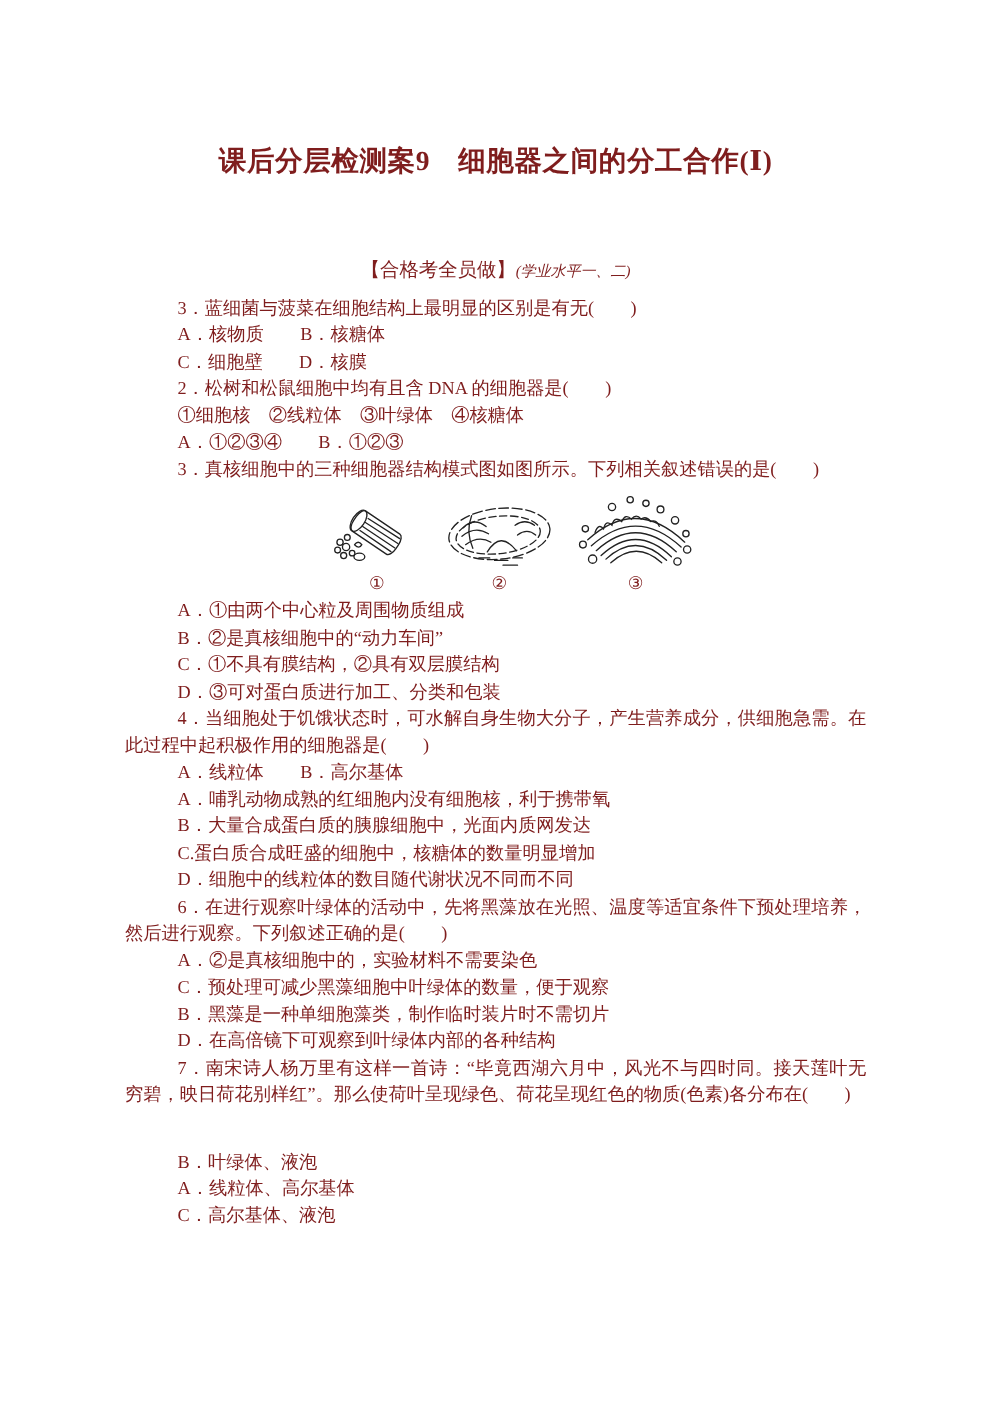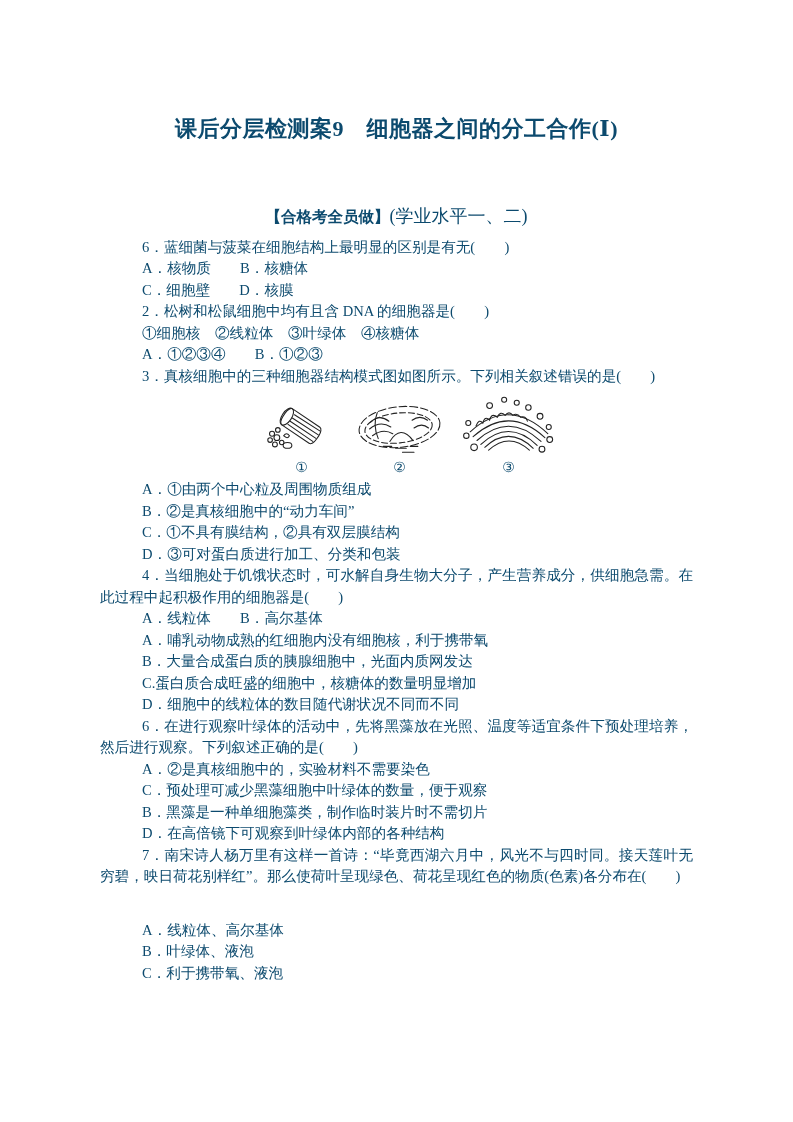--- a/index.html
+++ b/index.html
@@ -5,40 +5,40 @@
   html,body { margin:0; padding:0; background:#ffffff; }
   .page {
     position: relative;
     width: 793px;
     height: 1122px;
     background: #ffffff;
     box-sizing: border-box;
     padding: 112px 100px 0 100px;
     font-family: "Liberation Serif", "DejaVu Serif", serif;
     font-size: 14.6px;
-    color: #0c4a6e;
+    color: #7f1d1d;
     overflow: hidden;
   }
   .title {
     margin: 0 0 60px 0;
     font-size: 22px;
     font-weight: bold;
     text-align: center;
     line-height: 34px;
     letter-spacing: 0.5px;
     white-space: nowrap;
   }
   .section-header {
     text-align: center;
     line-height: 21.5px;
     margin-bottom: 8px;
     white-space: nowrap;
   }
-  .sh-bold { font-weight: bold; font-size: 15.5px; margin-top: 46px; }
-  .sh-note { font-size: 18px; }
+  .sh-bold { font-weight: normal; font-size: 15.5px; margin-top: 46px; }
+  .sh-note { font-size: 12px; font-style: italic; }
   p { margin: 0; line-height: 21.5px; }
   .stem {
     text-indent: 42px;
     text-align: justify;
   }
   .opt { padding-left: 42px; white-space: nowrap; }
   .figure-row {
     display: flex;
     justify-content: center;
     align-items: flex-end;
@@ -60,21 +60,21 @@
 <body>
 
 <div class="page">
 
   <h1 class="title">课后分层检测案9　细胞器之间的分工合作(Ⅰ)</h1>
 
   <div class="section-header">
     <span class="sh-bold">【合格考全员做】</span><span class="sh-note">(学业水平一、二)</span>
   </div>
 
-  <p class="stem">6．蓝细菌与菠菜在细胞结构上最明显的区别是有无(　　)</p>
+  <p class="stem">3．蓝细菌与菠菜在细胞结构上最明显的区别是有无(　　)</p>
   <p class="opt">A．核物质　　B．核糖体</p>
   <p class="opt">C．细胞壁　　D．核膜</p>
 
   <p class="stem">2．松树和松鼠细胞中均有且含 DNA 的细胞器是(　　)</p>
   <p class="opt">①细胞核　②线粒体　③叶绿体　④核糖体</p>
   <p class="opt">A．①②③④　　B．①②③</p>
 
   <p class="stem">3．真核细胞中的三种细胞器结构模式图如图所示。下列相关叙述错误的是(　　)</p>
 
   <div class="figure-row">
@@ -164,17 +164,17 @@
   <p class="stem">6．在进行观察叶绿体的活动中，先将黑藻放在光照、温度等适宜条件下预处理培养，然后进行观察。下列叙述正确的是(　　)</p>
   <p class="opt">A．②是真核细胞中的，实验材料不需要染色</p>
   <p class="opt">C．预处理可减少黑藻细胞中叶绿体的数量，便于观察</p>
   <p class="opt">B．黑藻是一种单细胞藻类，制作临时装片时不需切片</p>
   <p class="opt">D．在高倍镜下可观察到叶绿体内部的各种结构</p>
 
   <p class="stem">7．南宋诗人杨万里有这样一首诗：“毕竟西湖六月中，风光不与四时同。接天莲叶无穷碧，映日荷花别样红”。那么使荷叶呈现绿色、荷花呈现红色的物质(色素)各分布在(　　)</p>
 
   <div class="answer-gap"></div>
 
+  <p class="opt">B．叶绿体、液泡</p>
   <p class="opt">A．线粒体、高尔基体</p>
-  <p class="opt">B．叶绿体、液泡</p>
-  <p class="opt">C．利于携带氧、液泡</p>
+  <p class="opt">C．高尔基体、液泡</p>
 
 </div>
 
 </body></html>

